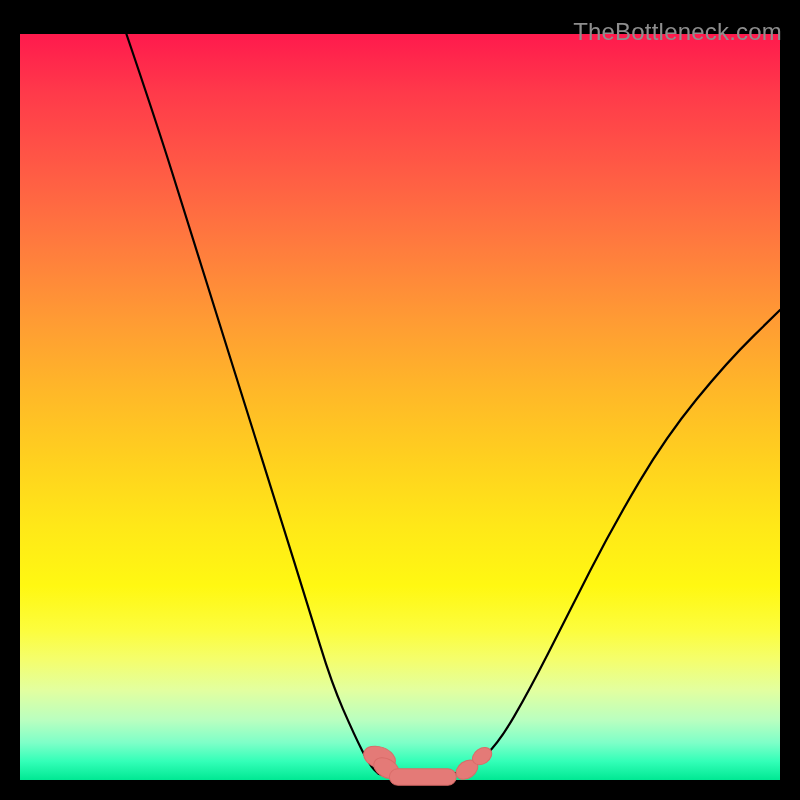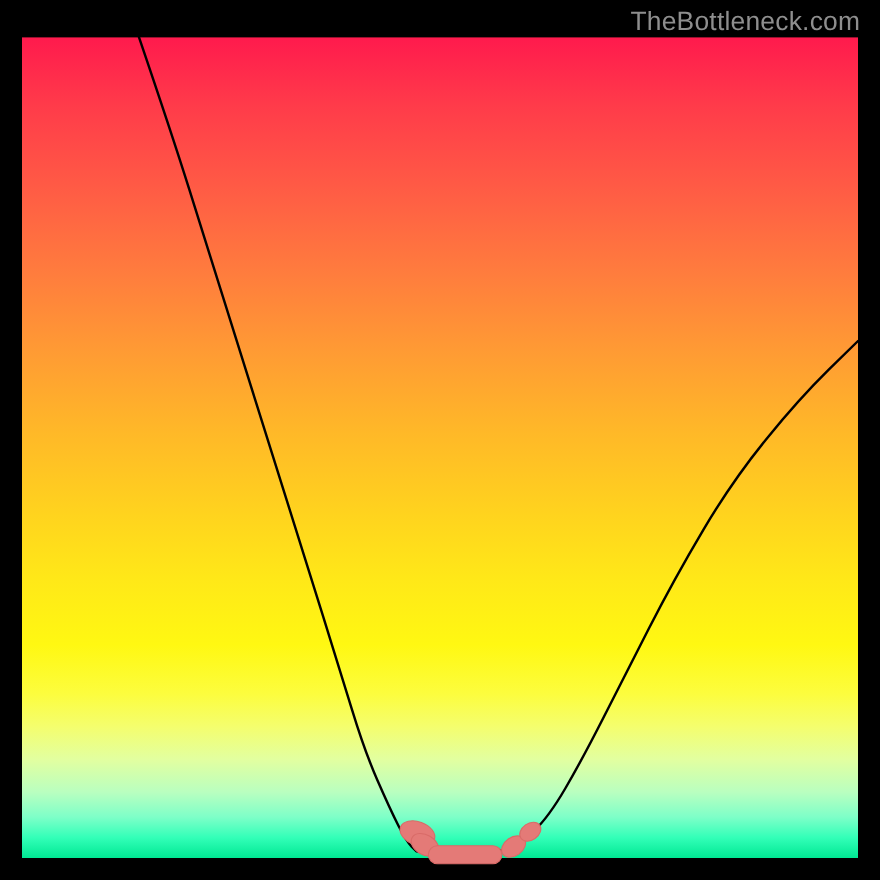--- a/index.html
+++ b/index.html
@@ -31,21 +31,21 @@
       #f4fe6e 84%,
       #e2ffa0 88%,
       #b9ffc0 92%,
       #7effc8 95%,
       #33ffb8 97.5%,
       #00e893 100%
     );
   }
   .watermark {
     position: absolute;
-    top: 6px;
+    top: 18px;
     right: 18px;
     color: #8e8e8e;
     font-size: 24px;
     letter-spacing: 0.2px;
   }
   svg.plot {
     position: absolute;
     left: 0;
     top: 0;
     width: 760px;

